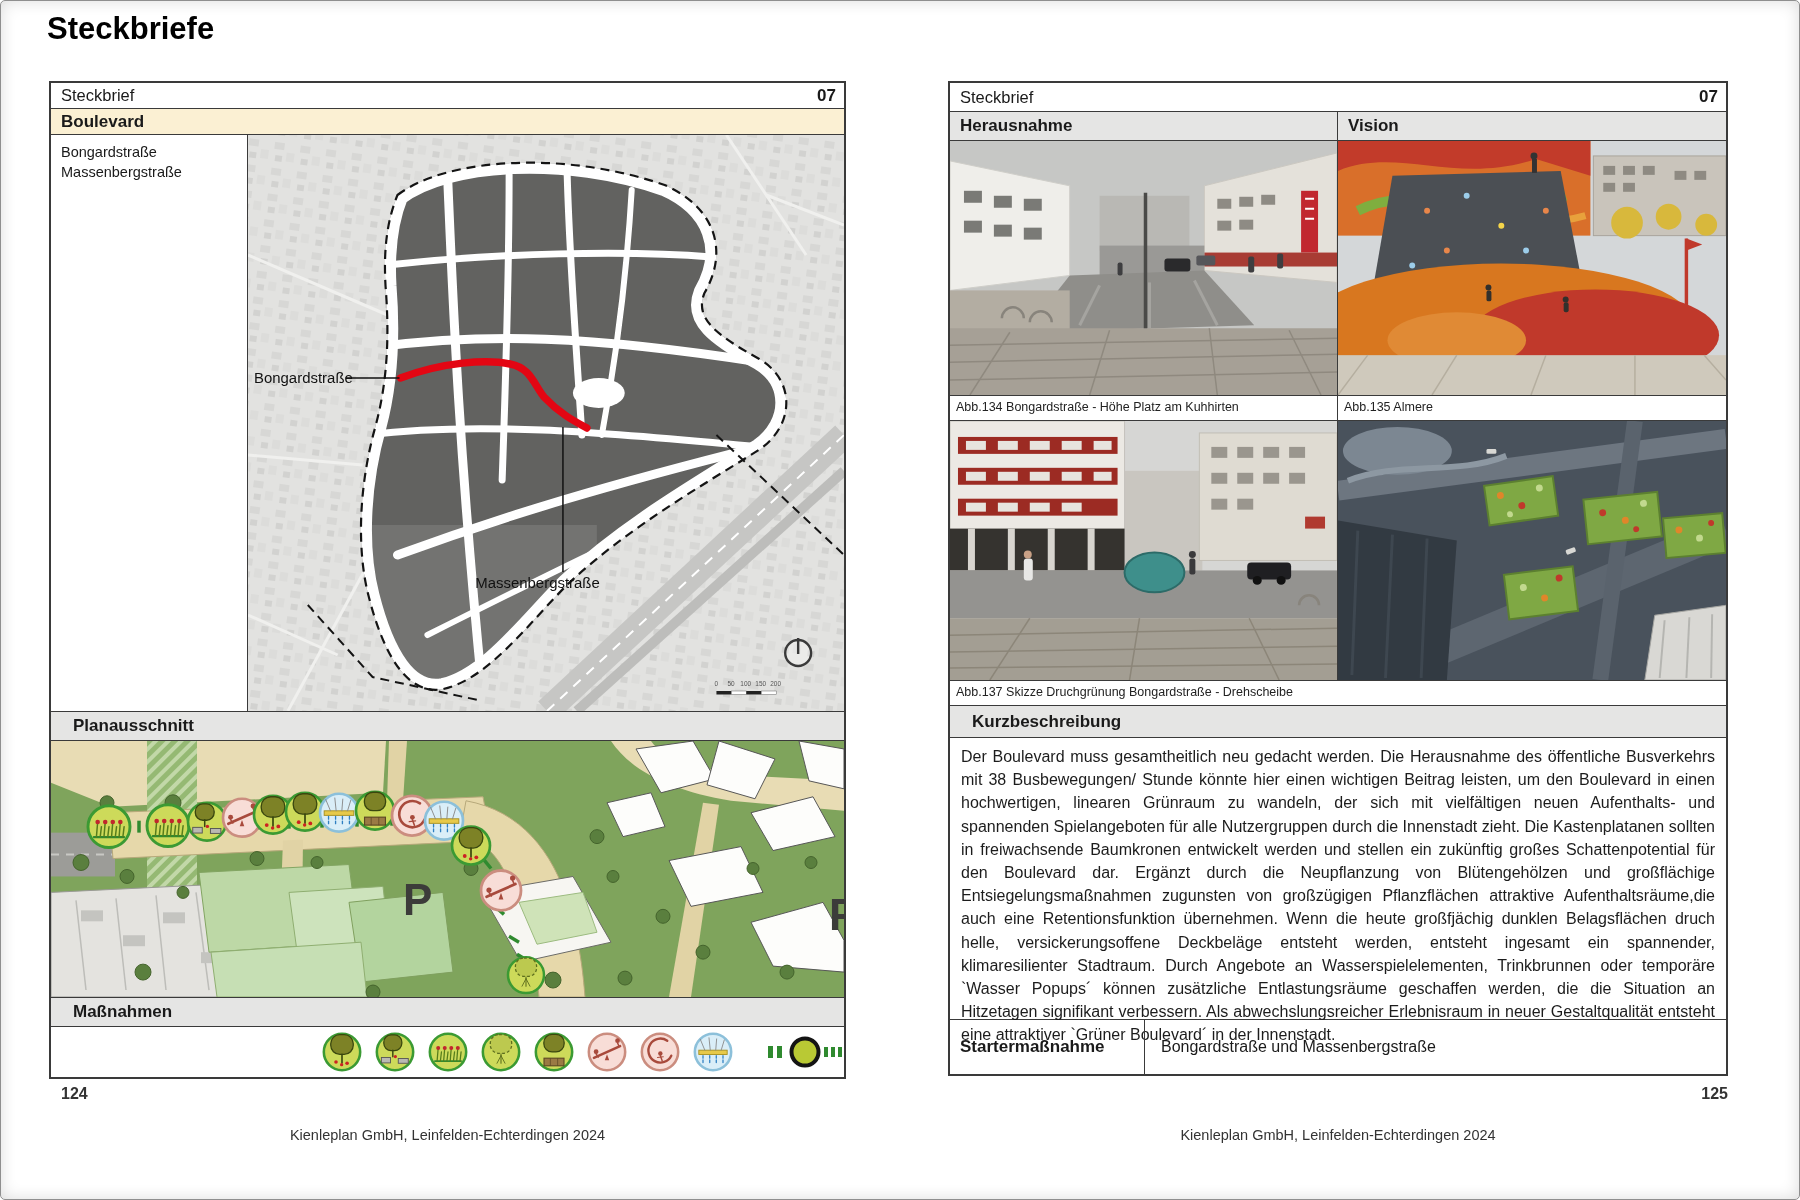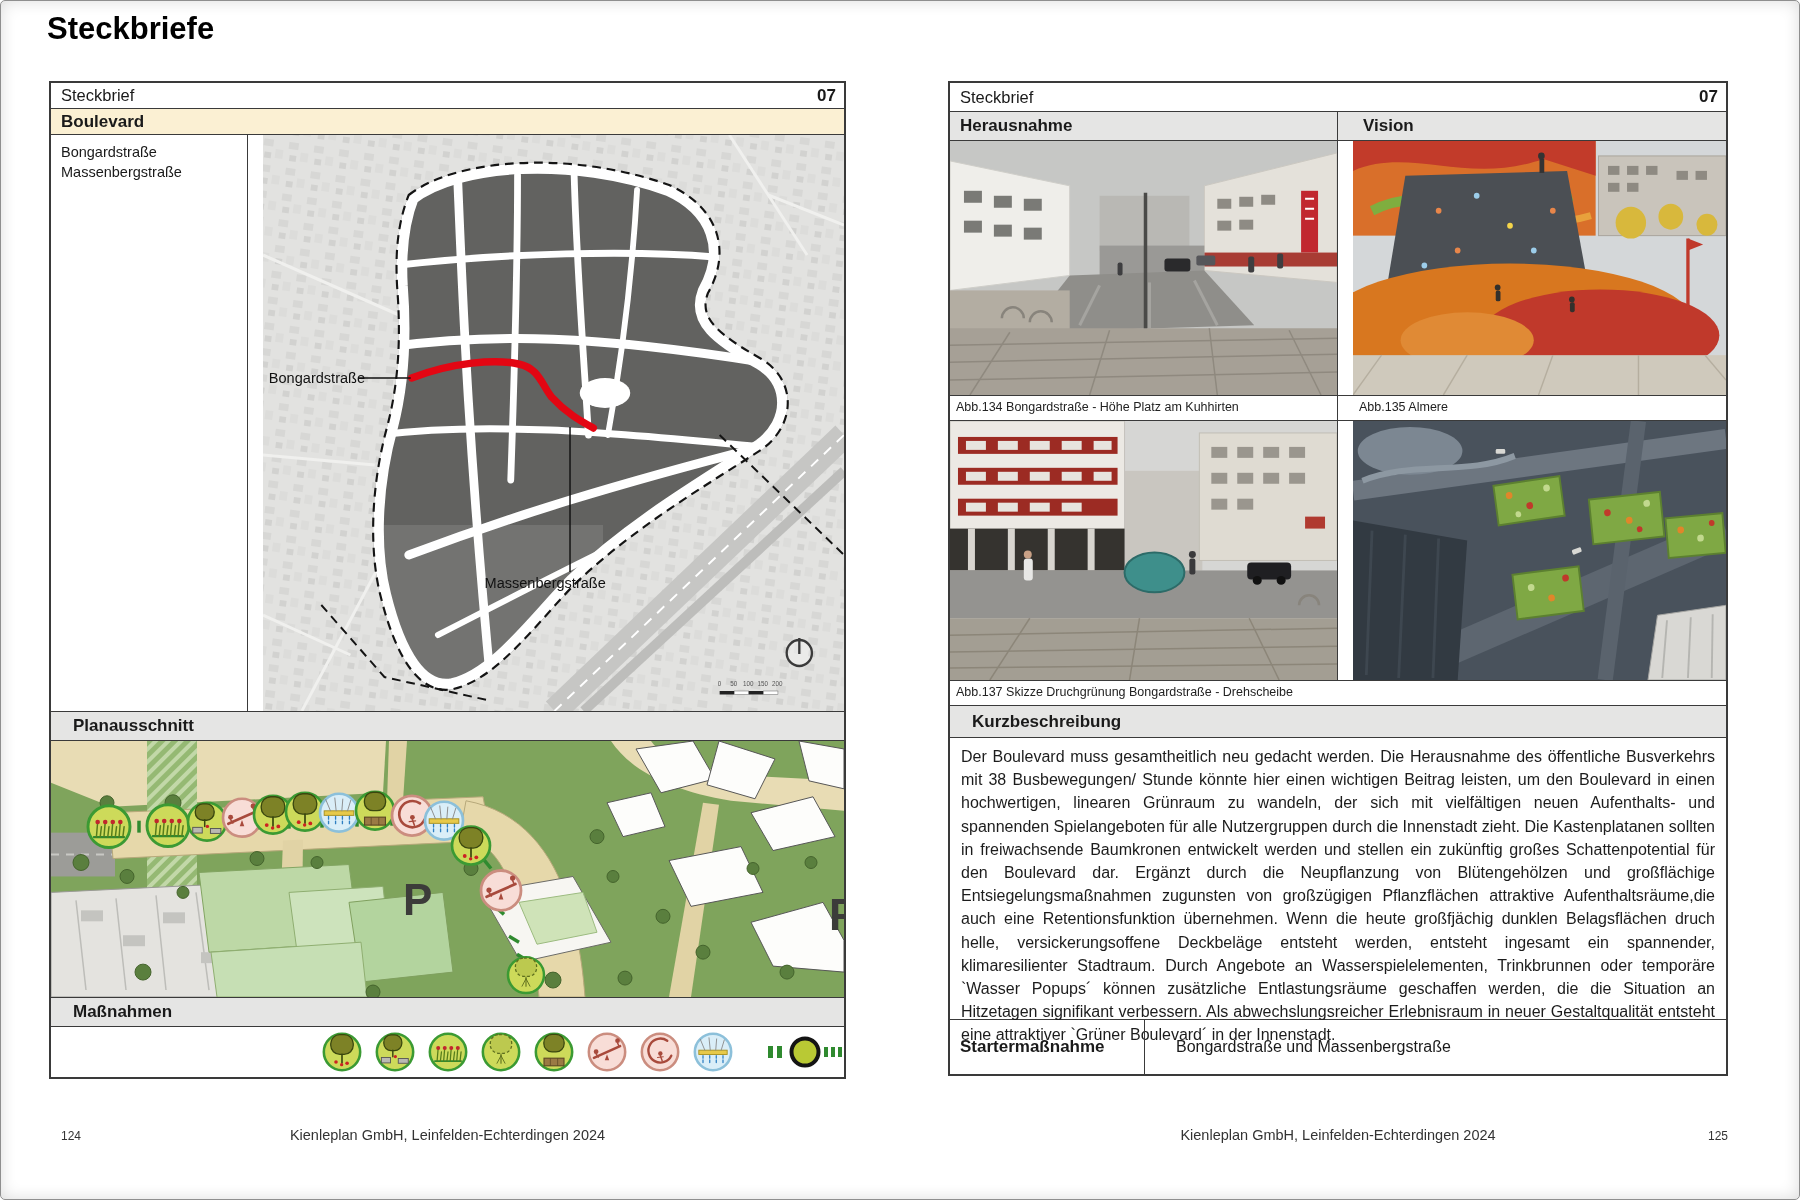--- a/index.html
+++ b/index.html
@@ -5,21 +5,21 @@
   * { box-sizing: border-box; margin: 0; padding: 0; }
   html,body { background:#fff; }
   body { font-family:"Liberation Sans", sans-serif; color:#1a1a1a; }
   .sheet { position:relative; width:1800px; height:1200px; background:#fff;
            border:1px solid #8f8f8f; border-radius:5px;
            box-shadow: inset 0 0 16px rgba(0,0,0,.14); overflow:hidden; }
   .title { position:absolute; left:46px; top:10px; font-size:31px; font-weight:bold; color:#000; }
 
   
   .ltable { position:absolute; left:48px; top:80px; width:797px; border:2px solid #3a3a3a; background:#fff; }
-  .row { border-bottom:1.5px solid #3a3a3a; position:relative;gap:15px; }
+  .row { border-bottom:1.5px solid #3a3a3a; position:relative; }
   .row:last-child { border-bottom:none;justify-content:flex-end; }
   .hdr-plain { height:26px; display:flex; align-items:center; font-size:16.5px; padding:0 8px 0 10px; background:#fff; }
   .hdr-plain .num { margin-left:auto; font-weight:bold; font-size:17px; }
   .hdr-beige { height:26px; display:flex; align-items:center; font-weight:bold; font-size:17px; padding-left:10px; background:#fbf0d3; }
   .hdr-gray { height:29px; display:flex; align-items:center; font-weight:bold; font-size:17px; padding-left:22px; background:#e5e5e4; }
   .maprow { display:flex; height:577px; }
   .streets-cell { width:197px; border-right:1.5px solid #3a3a3a; padding:8px 10px; font-size:14.5px; line-height:1.35; }
   .map-cell { flex:1; position:relative; }
   .map-cell svg, .plan-cell svg { display:block; width:100%; height:100%; }
   .plan-cell { height:257px; }
@@ -41,21 +41,21 @@
   .pcell svg, .pcell2 svg { display:block; width:100%; height:100%; }
   .cap-row { display:flex; height:25px; }
   .ccell { width:388px; border-right:1.5px solid #3a3a3a; font-size:12.5px; color:#222; padding:4px 0 0 6px; }
   .ccell2 { flex:1; font-size:12.5px; color:#222; padding:4px 0 0 6px; }
   .kb-text { height:282px; padding:7px 11px; font-size:16px; line-height:23.2px; text-align:justify; color:#1c1c1c; }
   .starter { display:flex; height:54px; }
   .starter .s1 { width:195px; border-right:1.5px solid #3a3a3a; display:flex; align-items:center; padding-left:10px; font-weight:bold; font-size:17px; }
   .starter .s2 { flex:1; display:flex; align-items:center; padding-left:16px; font-size:16px; }
 
   .foot { position:absolute; top:1126px; font-size:14.5px; color:#333; }
-  .pageno { position:absolute; top:1128px; font-size:12px; color:#333; }
+  .pageno { position:absolute; top:1084px; font-size:16px; color:#333;font-weight:bold; }
 </style>
 </head>
 <body>
 
 <div class="sheet">
 
   <div class="title">Steckbriefe</div>
 
   <div class="ltable">
     <div class="row hdr-plain">

